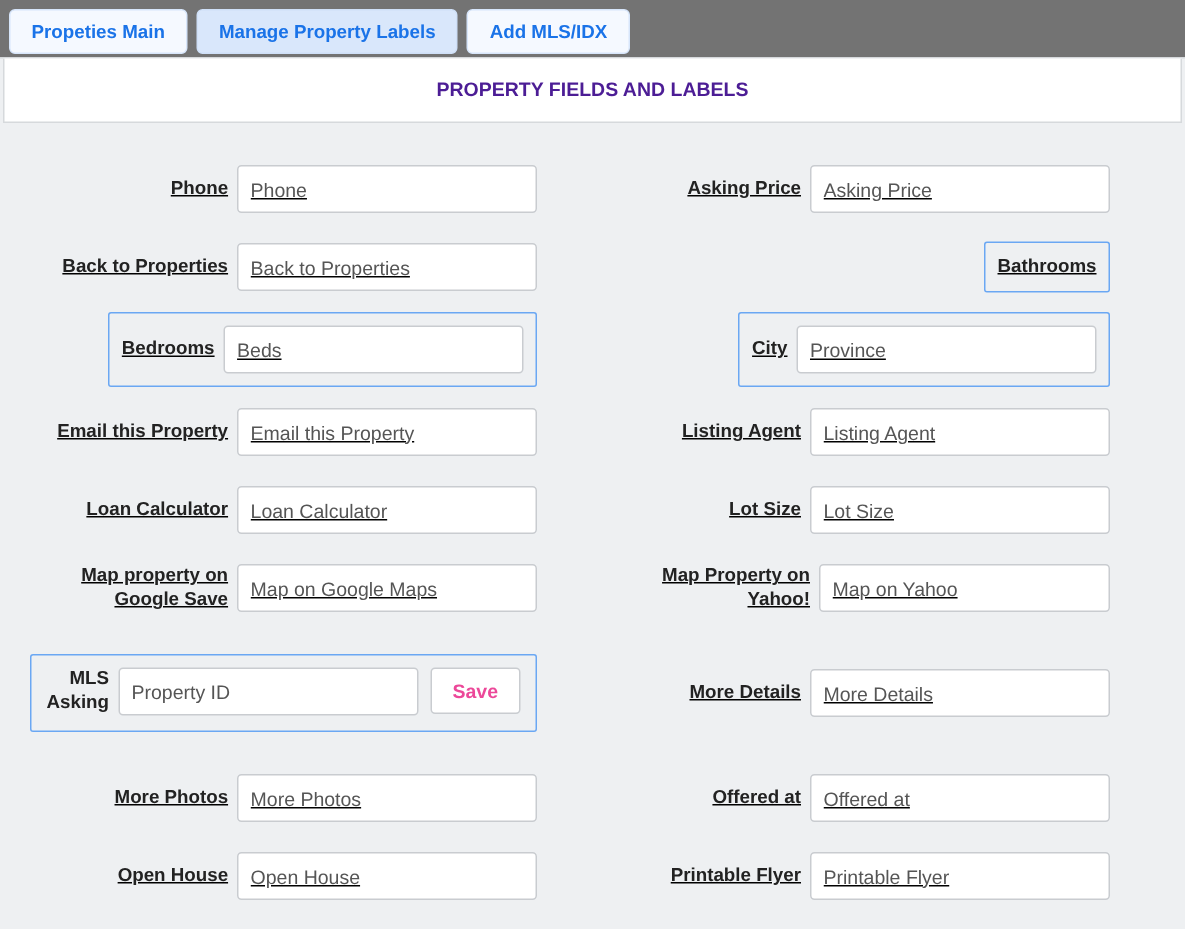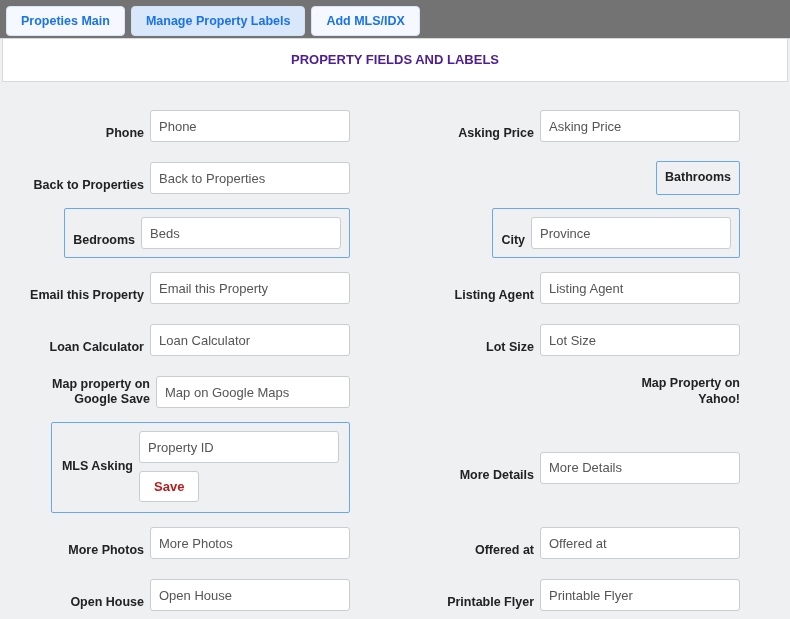--- a/index.html
+++ b/index.html
@@ -58,22 +58,23 @@
     }
     .cell {
       display: flex;
       align-items: center;
       justify-content: flex-end;
       min-height: 52px;
       padding: 4px 0;
     }
     .cell-inner {
       display: flex;
-      align-items: flex-end;
+      align-items: center;
       gap: 6px;
+      text-decoration: underline;
     }
     .cell.highlight .cell-inner {
       border: 1px solid #6aa7f3;
       padding: 8px 8px;
       border-radius: 2px;
     }
     .lbl {
       color: #222;
       font-weight: 700;
       font-size: 12.5px;
@@ -95,31 +96,31 @@
     .mls-box {
       border: 1px solid #6aa7f3;
       padding: 8px 10px 10px;
       border-radius: 2px;
       display: flex;
       align-items: center;
       gap: 6px;
     }
     .mls-stack {
       display: flex;
-      flex-direction: column;
+      flex-direction: row;
       align-items: flex-start;
       gap: 8px;
     }
     .save-btn {
       display: inline-block;
       padding: 7px 14px;
       border: 1px solid #c9ccd0;
       border-radius: 3px;
       background: #fff;
-      color: #b91c1c;
+      color: #ec4899;
       font-weight: 700;
       font-size: 13px;
       cursor: pointer;
     }
   </style>
 </head>
 <body>
 
 <div class="tabs">
   <div class="tab">Propeties Main</div>
@@ -198,20 +199,21 @@
 
     <div class="cell">
       <div class="cell-inner">
         <span class="lbl">Map property on Google Save</span>
         <input class="inp" value="Map on Google Maps" style="">
       </div>
     </div>
     <div class="cell">
       <div class="cell-inner">
         <span class="lbl">Map Property on Yahoo!</span>
+        <input class="inp" value="Map on Yahoo" style="">
       </div>
     </div>
 
     <div class="cell" style="min-height:88px;">
       <div class="mls-box">
         <span class="lbl">MLS Asking</span>
         <div class="mls-stack">
           <input class="inp" value="Property ID" style="">
           <button class="save-btn">Save</button>
         </div>

